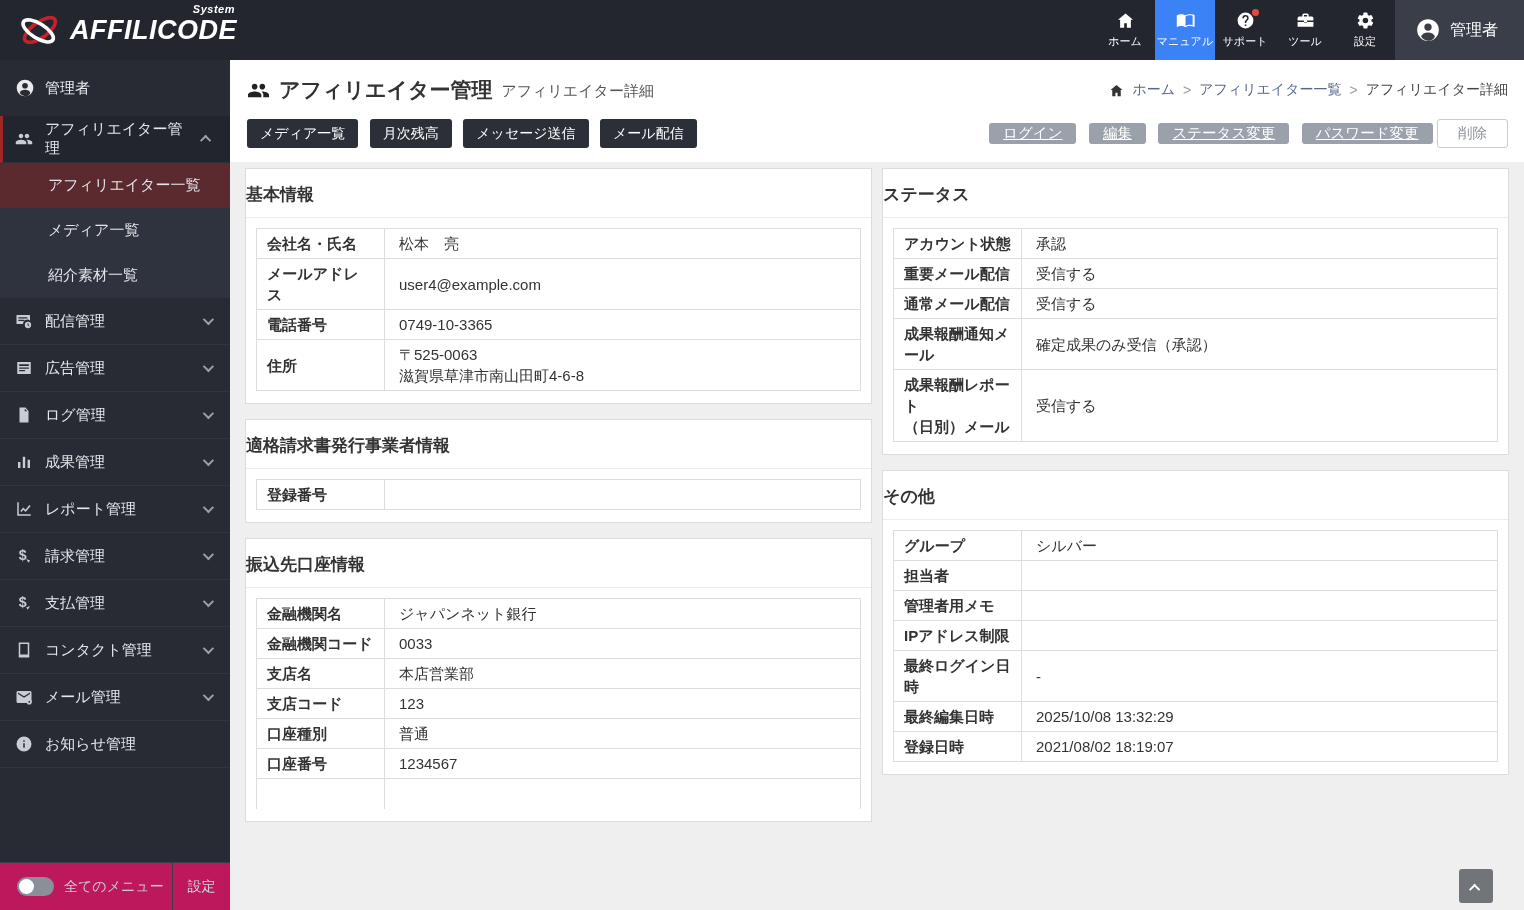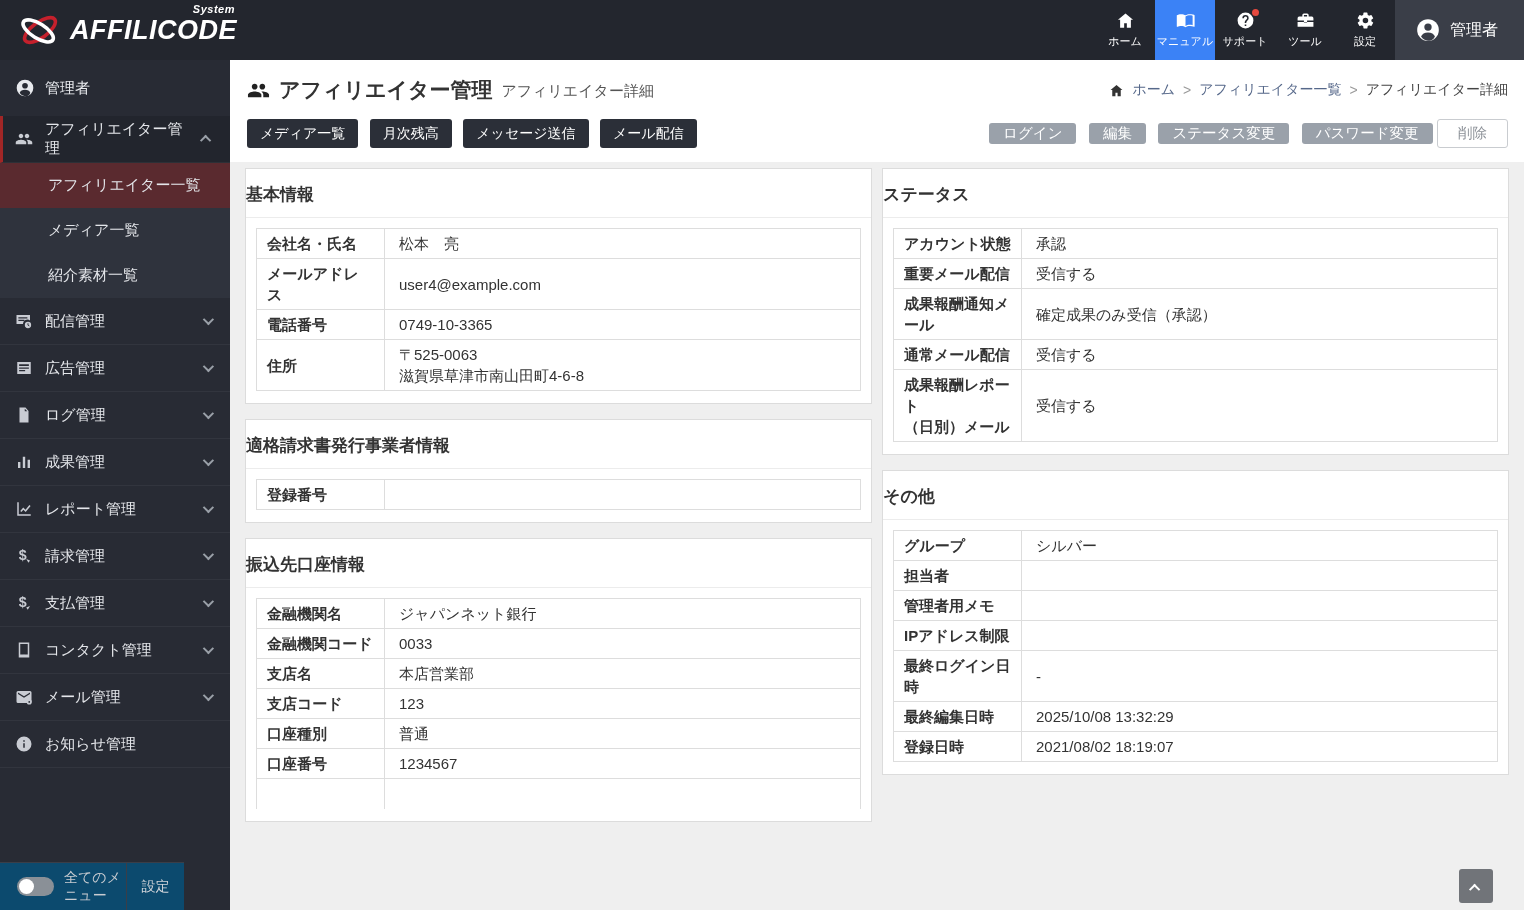--- a/index.html
+++ b/index.html
@@ -32,22 +32,22 @@
     cursor:pointer;border-bottom:1px solid rgba(255,255,255,.05);position:relative;}
   .side-item .sicon{width:18px;height:18px;color:#c9ccd3;flex:0 0 18px;}
   .side-item .slabel{flex:1;}
   .side-item.parent-active{background:#22252d;border-left:3px solid #a12626;padding-left:12px;}
   .chev{width:8px;height:8px;border-right:2px solid #9aa0a8;border-bottom:2px solid #9aa0a8;margin-right:4px;}
   .chev.down{transform:rotate(45deg) translateY(-2px);}
   .chev.up{transform:rotate(-135deg) translateY(-2px);}
   .submenu{background:#2f333d;}
   .sub-item{height:45px;display:flex;align-items:center;padding-left:48px;font-size:15px;color:#e4e6ea;cursor:pointer;}
   .sub-item.active{background:#5a2a2f;}
-  .side-footer{position:absolute;bottom:0;left:0;width:184px;height:48px;border-top:1px solid #3a3e48;
-    display:flex;align-items:stretch;background:#0c4a6e;}
+  .side-footer{position:absolute;bottom:0;left:0;width:230px;height:48px;border-top:1px solid #3a3e48;
+    display:flex;align-items:stretch;background:#be185d;}
   .sf-left{flex:1;display:flex;align-items:center;gap:10px;padding-left:17px;}
   .switch{width:37px;height:19px;border-radius:10px;background:#8a9097;position:relative;cursor:pointer;flex:0 0 37px;}
   .switch .knob{position:absolute;left:2px;top:2px;width:15px;height:15px;border-radius:50%;background:#fff;}
   .sf-label{color:#c9ccd1;font-size:14px;}
   .sf-right{width:58px;border-left:1px solid #3a3e48;display:flex;align-items:center;justify-content:center;
     color:#d2d5da;font-size:14px;cursor:pointer;}
 
   
   .main{position:absolute;top:60px;left:230px;width:1294px;}
   .page-header{background:#fff;padding:16px 16px 14px 17px;}
@@ -56,21 +56,21 @@
   .title-icon{width:23px;height:23px;color:#222;margin-right:9px;}
   .page-title{font-size:21px;font-weight:600;color:#333;}
   .page-subtitle{font-size:15px;color:#555;margin-left:9px;padding-top:3px;}
   .breadcrumb{display:flex;align-items:center;gap:8px;font-size:14px;color:#9a9a9a;}
   .breadcrumb .bc-home-icon{width:15px;height:15px;color:#333;}
   .bc-link{color:#56688a;cursor:pointer;text-decoration:none;}
   .bc-current{color:#444;}
   .ph-actions{display:flex;justify-content:space-between;margin-top:15px;}
   .btn{display:inline-block;border-radius:3px;cursor:pointer;line-height:17px;}
   .btn-dark{background:#2b2f38;color:#fff;font-size:14px;padding:6px 13px;margin-right:7px;}
-  .btn-gray{background:#9aa1aa;color:#fff;font-size:14.5px;padding:2px 14px;margin-left:8px;}
+  .btn-gray{background:#9aa1aa;color:#fff;font-size:14.5px;padding:2px 14px;margin-left:8px;text-decoration:underline;}
   .btn-outline{background:#fff;border:1px solid #c9ccd0;color:#8b9097;font-size:14.5px;padding:5px 20px;}
 
   .content{padding:6px 15px 0;display:flex;gap:10px;align-items:flex-start;}
   .col{width:627px;}
   .card{background:#fff;border:1px solid #dcdcdc;margin-bottom:15px;}
   .card-title{font-size:17px;font-weight:bold;color:#333;padding:14px 0 11px;border-bottom:1px solid #ececec;}
   .card-body{padding:10px 10px 12px;}
   table.kv{width:100%;border-collapse:collapse;}
   .kv td{border:1px solid #ddd;font-size:15px;color:#333;padding:4px 10px;line-height:21px;vertical-align:middle;}
   .kv td.lbl{width:128px;font-weight:bold;white-space:pre-line;}
@@ -425,26 +425,26 @@
             <tbody>
                 <tr>
                   <td class="lbl">アカウント状態</td>
                   <td class="val">承認</td>
                 </tr>
             <tr>
                   <td class="lbl">重要メール配信</td>
                   <td class="val">受信する</td>
                 </tr>
             <tr>
+                  <td class="lbl">通常メール配信</td>
+                  <td class="val">受信する</td>
+                </tr>
+            <tr>
                   <td class="lbl">成果報酬通知メール</td>
                   <td class="val">確定成果のみ受信（承認）</td>
-                </tr>
-            <tr>
-                  <td class="lbl">通常メール配信</td>
-                  <td class="val">受信する</td>
                 </tr>
             <tr>
                   <td class="lbl">成果報酬レポート
 （日別）メール</td>
                   <td class="val">受信する</td>
                 </tr>
           </tbody>
             </table>
         </div>
       </div>

